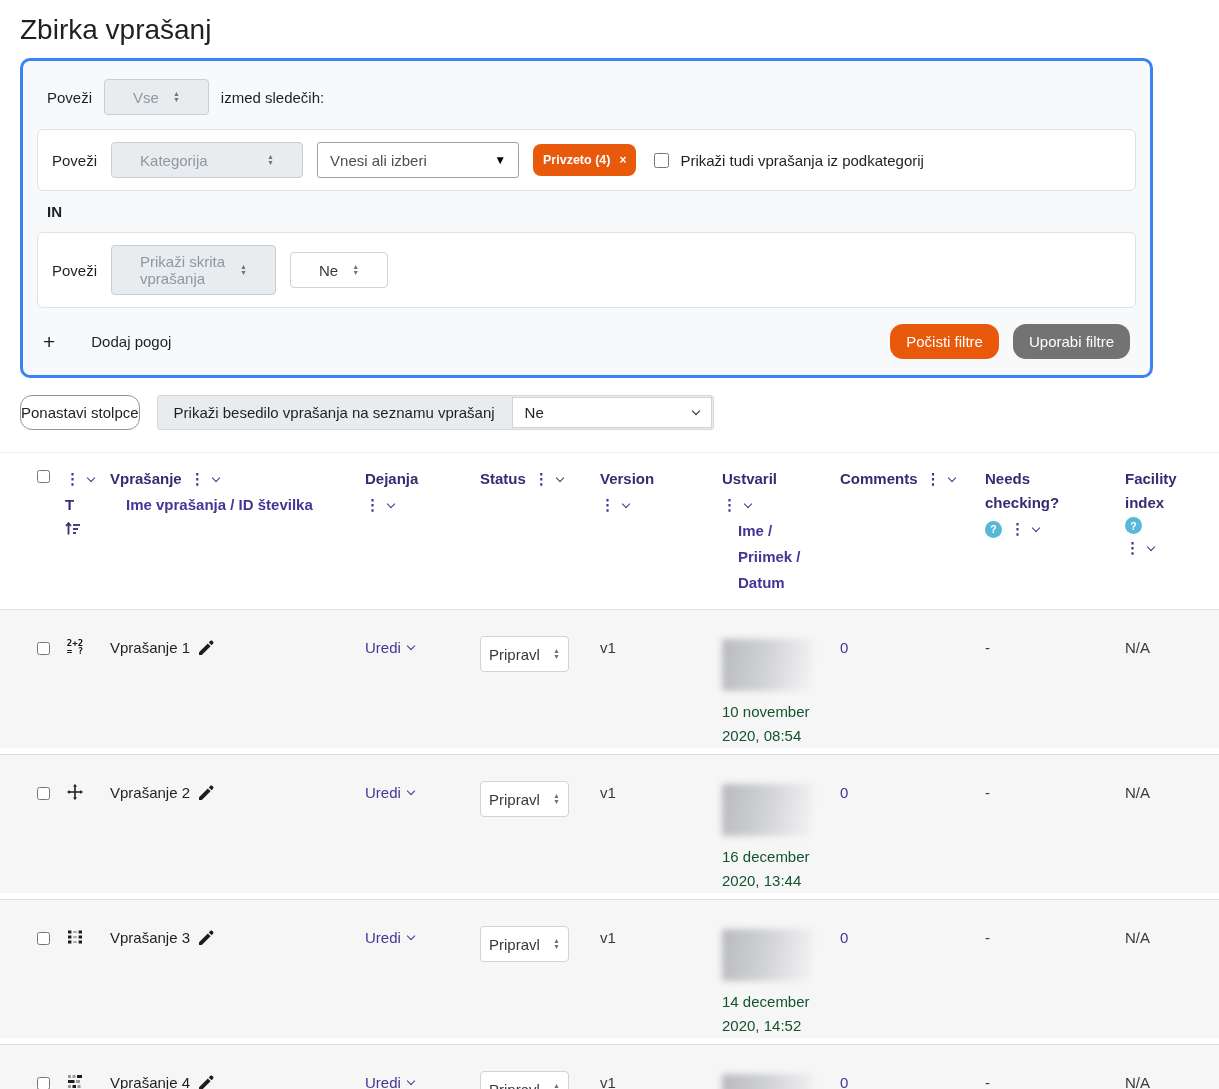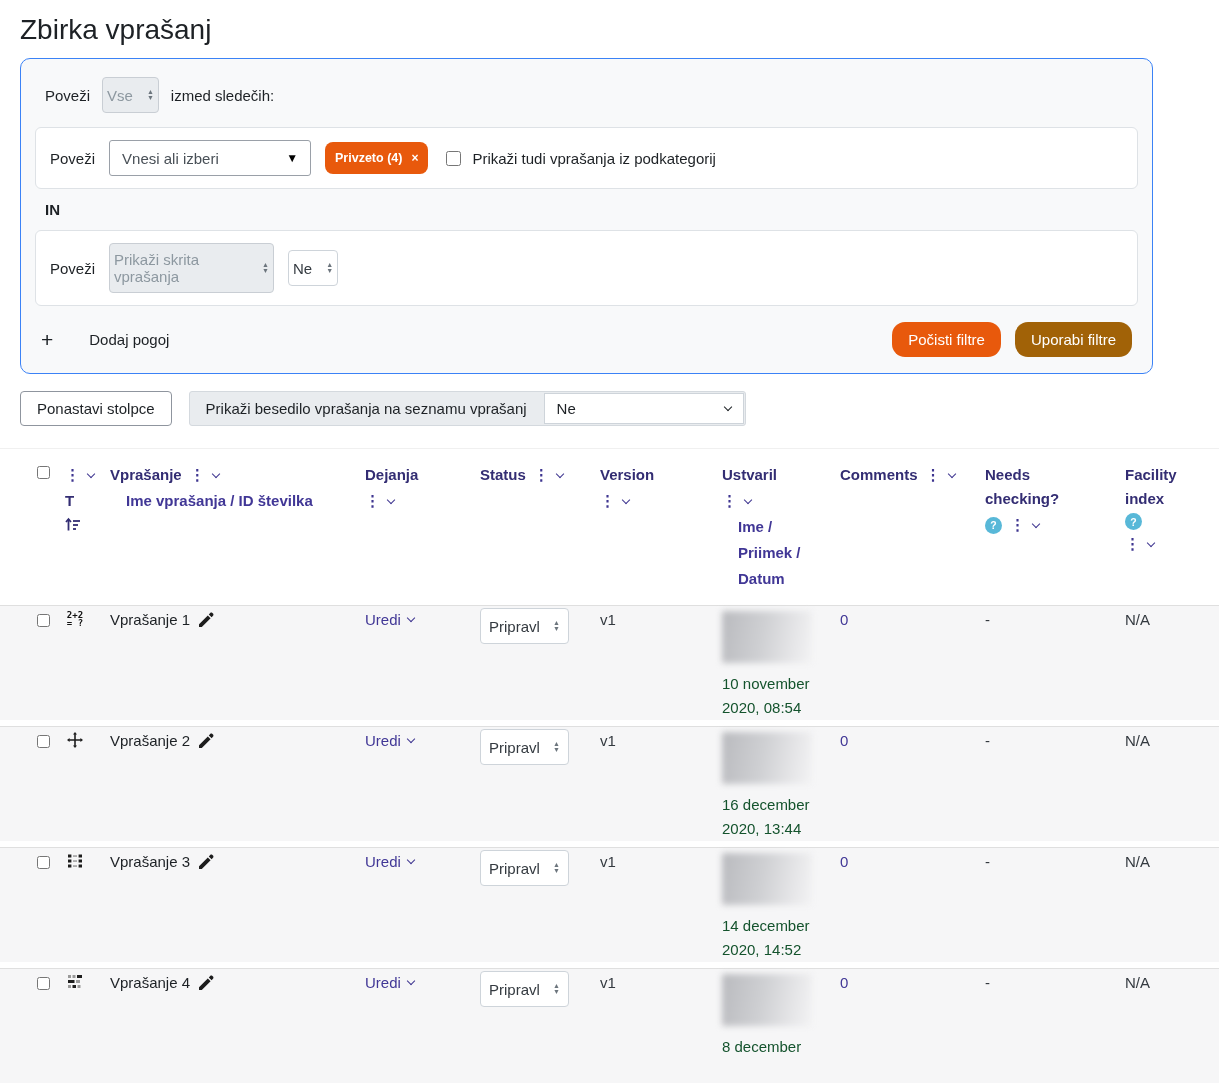--- a/index.html
+++ b/index.html
@@ -8,27 +8,27 @@
     width:1219px; height:1089px;
     font-family:"Liberation Sans", sans-serif;
     font-size:15px; color:#1d2125; background:#fff;
     overflow:hidden;
   }
   h1 { margin:14px 0 12px 20px; font-size:28px; font-weight:500; color:#1d2125; }
 
   
   .filter-card {
     margin:0 66px 0 20px; background:#f8f9fa;
-    border:1px solid #3b82f6; border-radius:10px;
+    border:3px solid #3b82f6; border-radius:10px;
     padding:12px 14px 10px;
   }
   .match-row { display:flex; align-items:center; gap:12px; padding:6px 10px 14px; }
   .select-fake {
     display:inline-flex; align-items:center; justify-content:space-between;
-    gap:14px; border-radius:4px; padding:7px 4px; min-height:36px;
+    gap:14px; border-radius:4px; padding:7px 28px; min-height:36px;
   }
   .select-fake.disabled { background:#e9ecef; border:1px solid #c9ced4; color:#8d98a0; }
   .select-fake.enabled  { background:#fff;    border:1px solid #ced4da; color:#343a40; }
   .updown { display:inline-flex; flex-direction:column; align-items:center; line-height:6px; font-size:7px; color:#6c757d; }
   .condition-card {
     background:#fff; border:1px solid #dee2e6; border-radius:6px;
     padding:12px 14px; display:flex; align-items:center; gap:14px;
   }
   .combobox {
     background:#fff; border:1px solid #9aa0a8; border-radius:3px;
@@ -43,26 +43,26 @@
   }
   .badge .x { font-size:12px; cursor:pointer; }
   .chk { display:flex; align-items:center; gap:8px; }
   .chk input { width:15px; height:15px; }
   .join-op { font-weight:700; margin:12px 10px; }
   .filter-footer { display:flex; align-items:center; justify-content:space-between; margin-top:16px; padding:0 6px 6px; }
   .add-cond { display:flex; align-items:center; gap:36px; color:#1d2125; cursor:pointer; }
   .add-cond .plus { font-size:21px; font-weight:400; }
   .btn { border:none; border-radius:13px; padding:9px 16px; font-size:15px; font-family:inherit; cursor:pointer; }
   .btn-orange { background:#e8590c; color:#fff; }
-  .btn-indigo { background:#a16207; color:#fff; }
+  .btn-indigo { background:#737373; color:#fff; }
   .btn-group-right { display:flex; gap:14px; }
 
   
   .toolbar { display:flex; align-items:stretch; gap:9px; margin:17px 0 0 20px; }
-  .btn-reset { background:#fff; border:1px solid #8f959e; color:#1d2125; border-radius:4px; padding:8px 16px; font-size:15px; font-family:inherit; cursor:pointer;}
+  .btn-reset { background:#fff; border:1px solid #8f959e; color:#1d2125; border-radius:12px; padding:8px 0; font-size:15px; font-family:inherit; cursor:pointer;}
   .qtext-group { display:flex; align-items:stretch; background:#e9ecef; border:1px solid #d4d9de; border-radius:3px; margin-left:8px; }
   .qtext-group .glabel { padding:8px 16px; display:flex; align-items:center; color:#1d2125; }
   .qtext-select {
     background:#fff; border:1px solid #ced4da; width:200px; margin:1px;
     display:flex; align-items:center; justify-content:space-between; padding:6px 12px; color:#1d2125;
   }
 
   
   .grid-cols { display:grid; grid-template-columns:32px 45px 255px 115px 120px 122px 118px 145px 140px auto; }
   .thead { padding:14px 0 14px 33px; margin-top:22px; border-top:1px solid #f0f0f0; align-items:start; }
@@ -77,21 +77,21 @@
   }
   a.tlink { color:#413796; font-weight:700; text-decoration:none; cursor:pointer;margin-left:16px; }
   a.plainlink { color:#413796; text-decoration:none; cursor:pointer; }
   .help-icon {
     display:inline-flex; width:17px; height:17px; border-radius:50%;
     background:#58b8d8; color:#fff; font-size:10.5px; font-weight:700;
     align-items:center; justify-content:center; cursor:pointer; flex:0 0 auto;
   }
   .sort-icon { margin-top:2px; cursor:pointer; }
 
-  .trow { padding:5px 0 0 33px; background:#f6f6f7; border-top:1px solid #dfdfdf; min-height:115px; margin-bottom:6px; align-items:start; }
+  .trow { padding:29px 0 0 33px; background:#f6f6f7; border-top:1px solid #dfdfdf; min-height:115px; margin-bottom:6px; align-items:start; }
   .qname { display:flex; align-items:center; gap:8px; }
   .qtype-icon { width:20px; text-align:center; }
   .calc-icon { font-size:9px; font-weight:700; line-height:8px; color:#111; font-family:"DejaVu Sans Mono", monospace; letter-spacing:0; }
   .action-link { display:inline-flex; align-items:center; gap:7px; color:#413796; cursor:pointer; }
   .status-select {
     background:#fff; border:1px solid #ced4da; border-radius:4px;
     width:89px; padding:7px 8px; margin-top:-3px; min-height:36px;
     display:flex; align-items:center; justify-content:space-between; gap:4px;
     color:#343a40; overflow:hidden; white-space:nowrap;
   }
@@ -115,20 +115,27 @@
       <span class="updown">
         <span>▲</span>
           <span>▼</span>
       </span>
     </span>
     <span>izmed sledečih:</span>
   </div>
 
   <div class="condition-card">
     <span>Poveži</span>
+    <span class="select-fake disabled" style="width:192px;">
+      <span>Kategorija</span>
+      <span class="updown">
+        <span>▲</span>
+          <span>▼</span>
+      </span>
+    </span>
     <span class="combobox">
       <span>Vnesi ali izberi</span>
       <span class="caret">▼</span>
     </span>
     <span class="badge">
       <span>Privzeto (4)</span>
       <span class="x">×</span>
     </span>
     <label class="chk">
       <input type="checkbox" style="">

